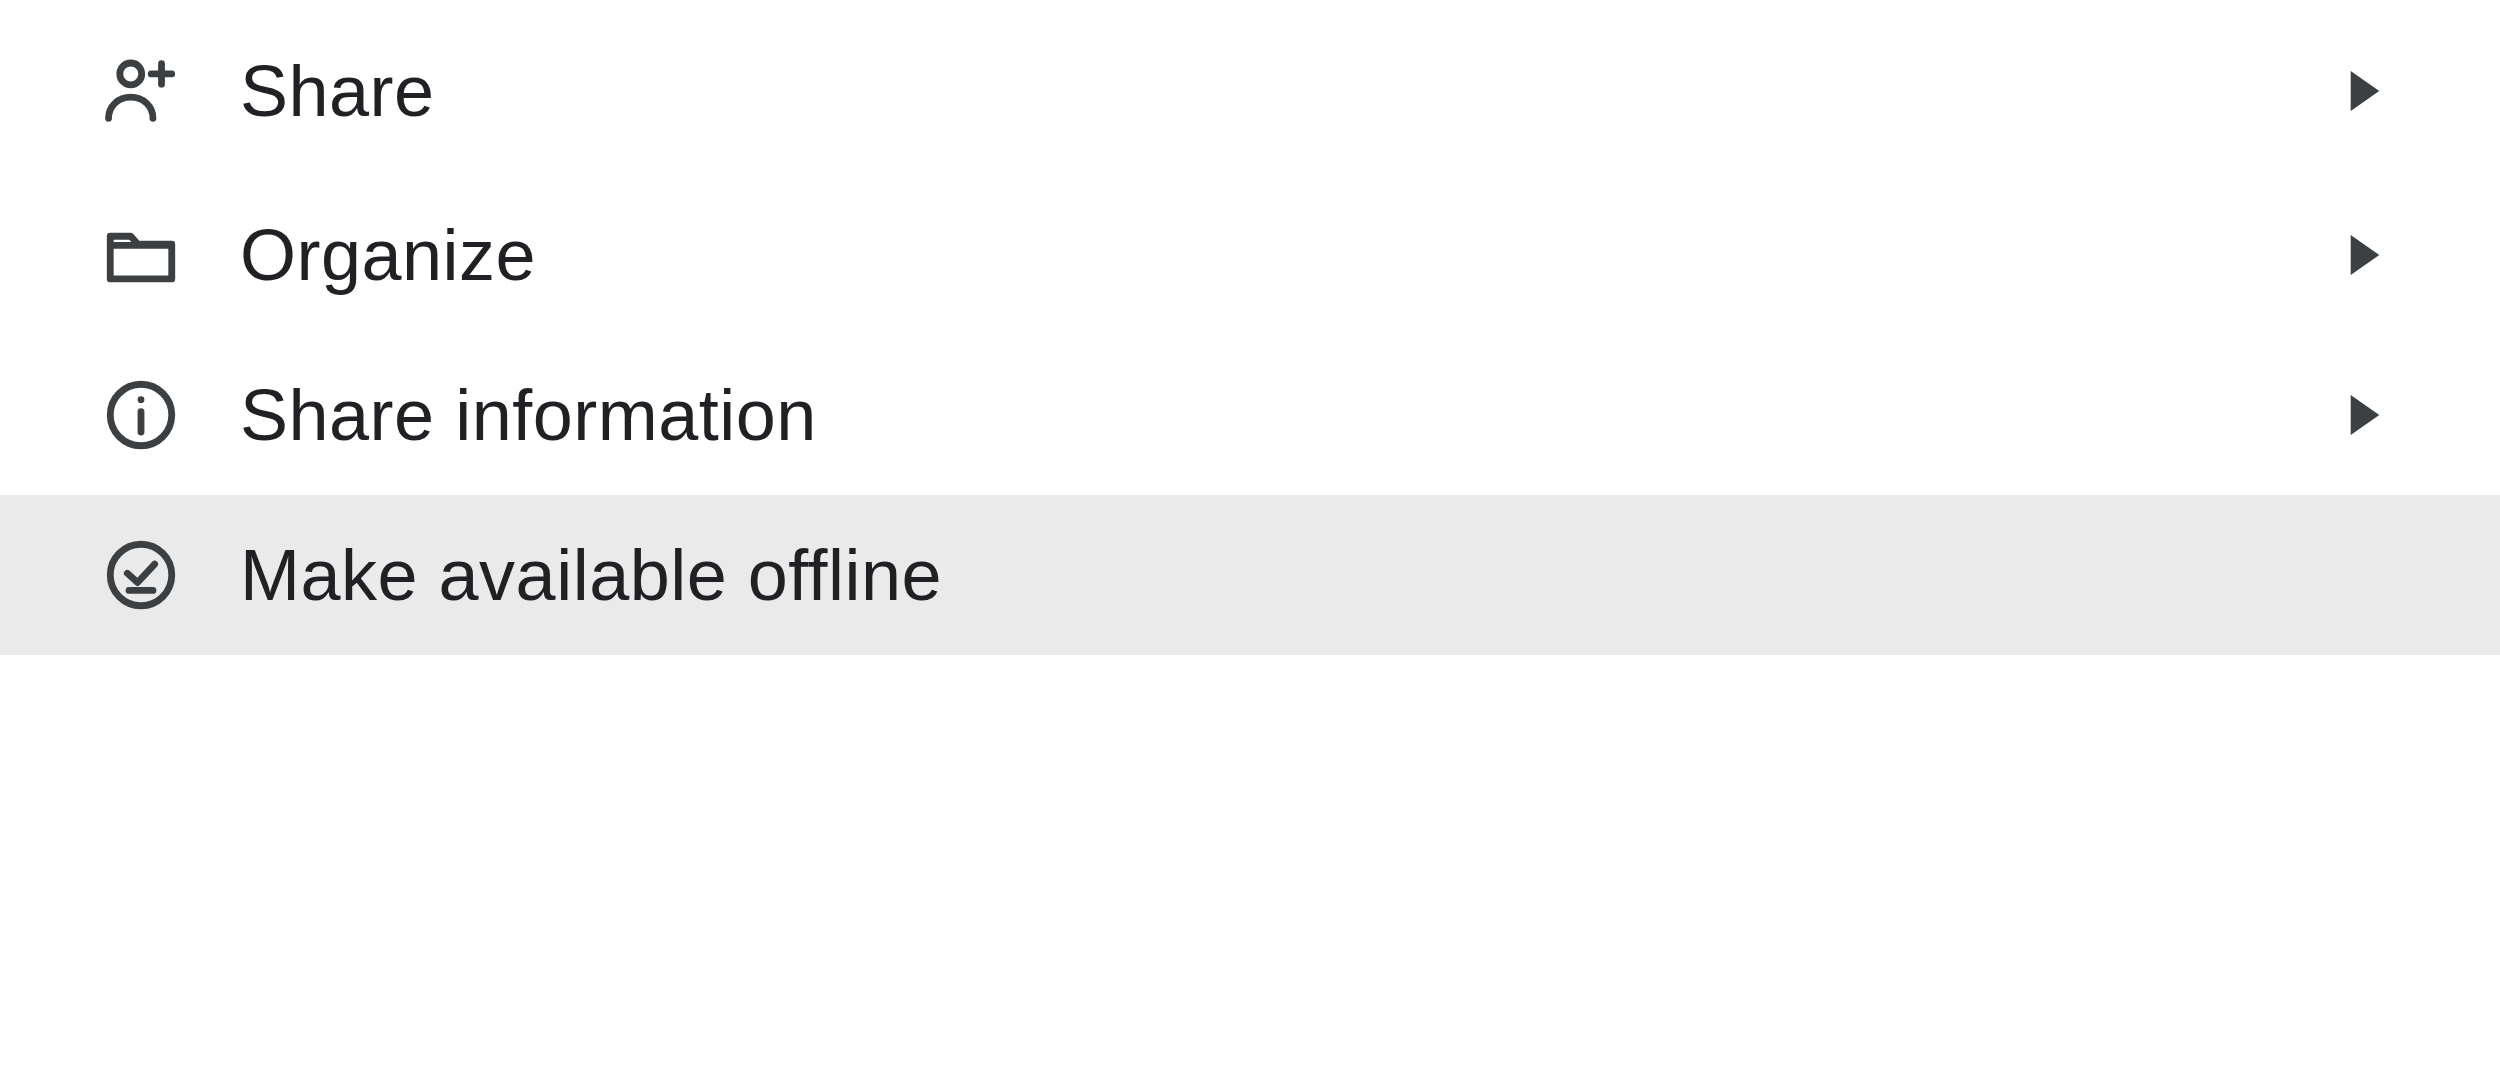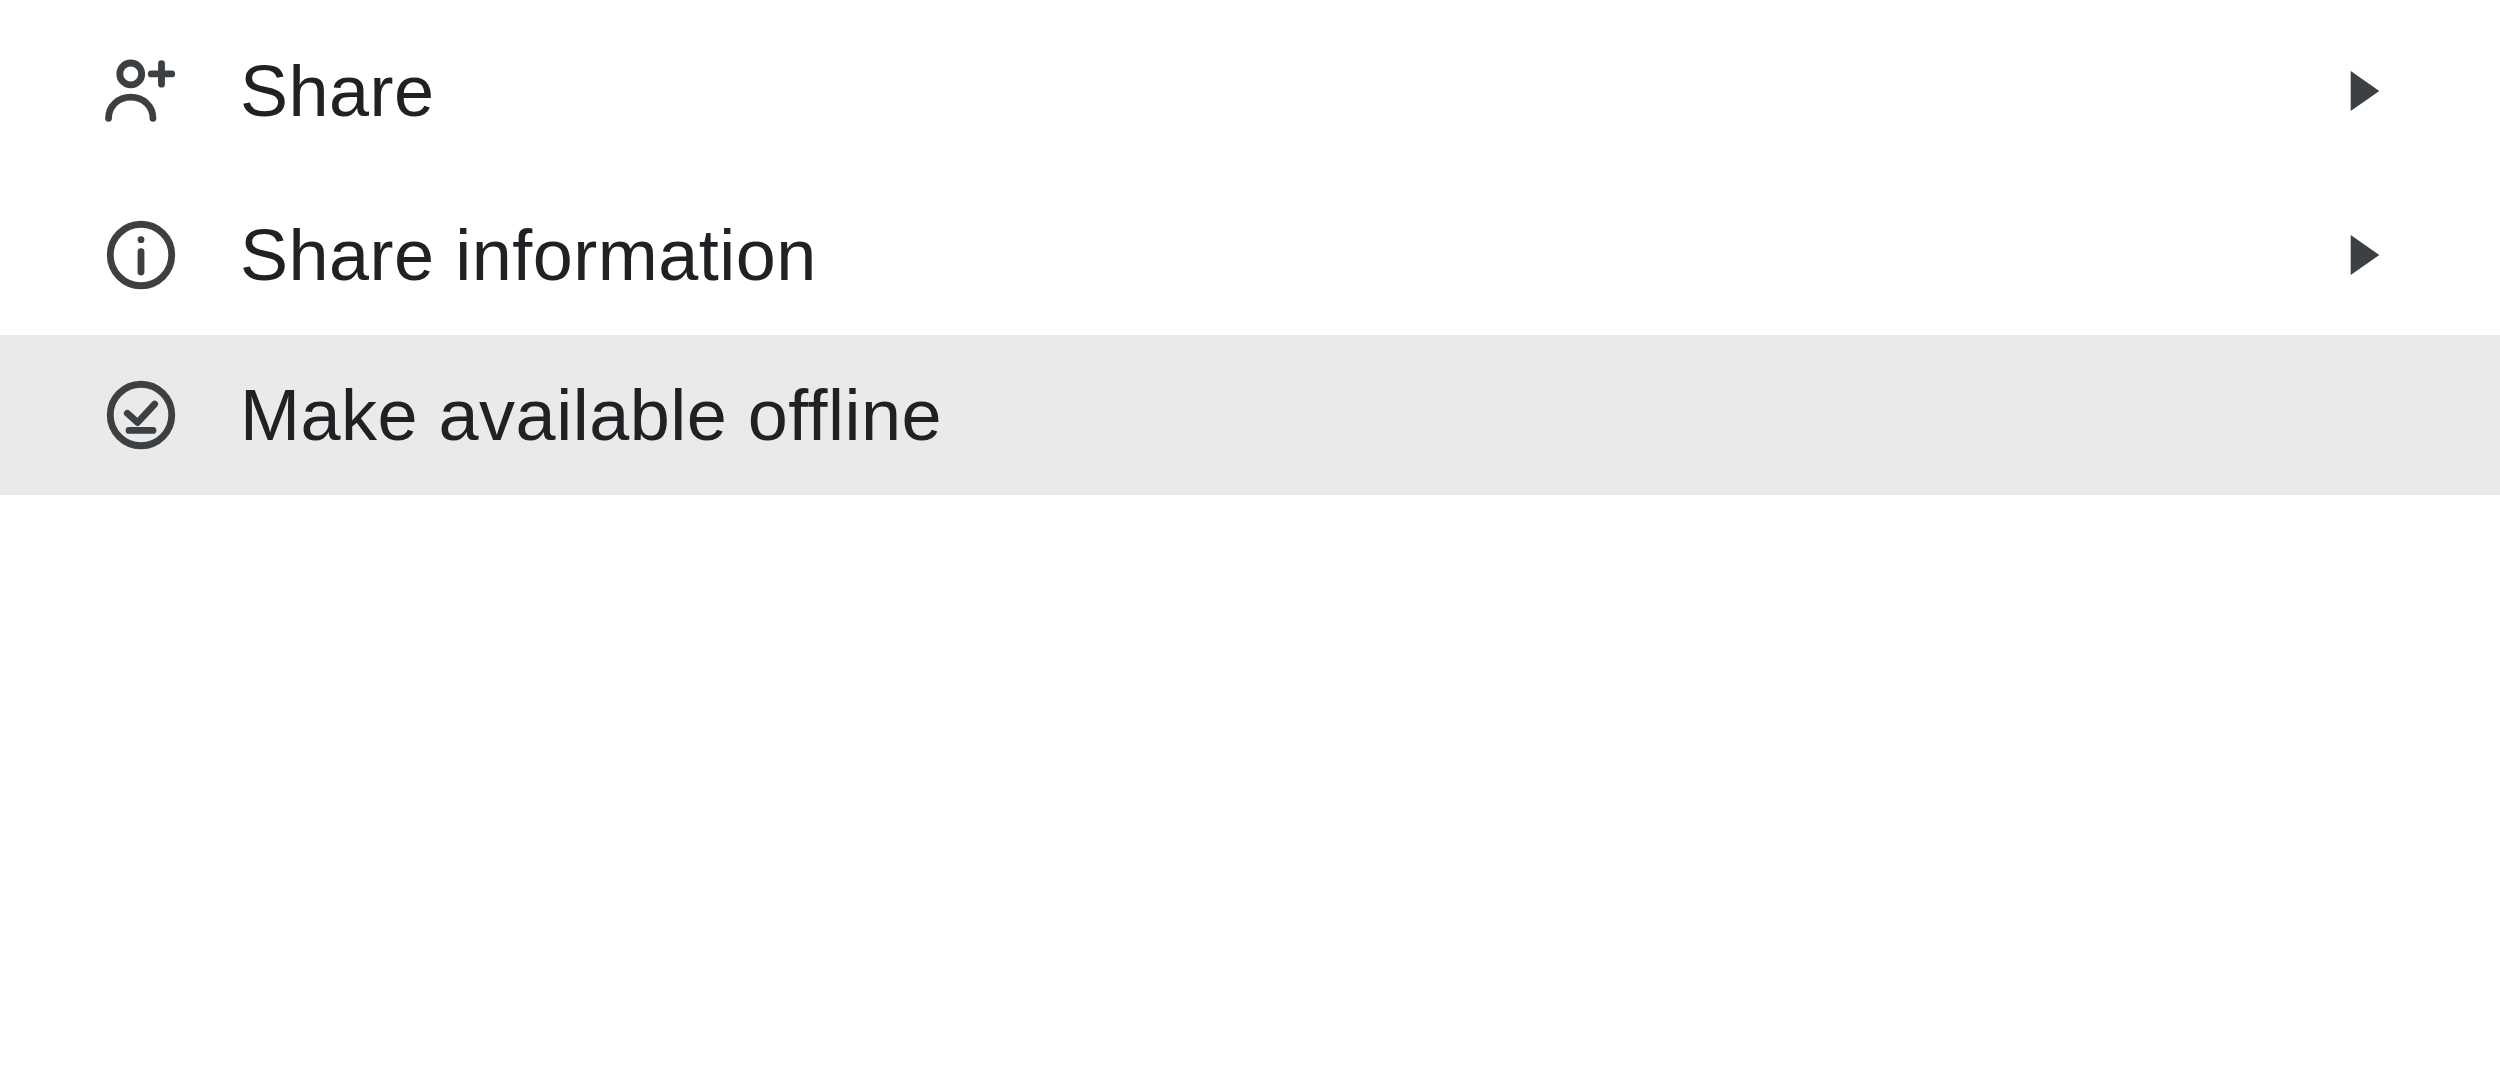--- a/index.html
+++ b/index.html
@@ -75,20 +75,34 @@
       </svg>
     </span>
     <span class="menu-label">Share</span>
     <span class="menu-arrow">
       <svg viewBox="0 0 10 14">
           <polygon points="0,0 10,7 0,14"></polygon>
         </svg>
     </span>
   </div>
 
+  <div class="menu-item">
+    <span class="menu-icon">
+      <svg viewBox="0 0 24 24" stroke-width="2" stroke-linejoin="round">
+        <path d="M3 6.5h6l2 2.3h10V19H3V6.5z"></path>
+        <line x1="3" y1="9.2" x2="21" y2="9.2"></line>
+      </svg>
+    </span>
+    <span class="menu-label">Organize</span>
+    <span class="menu-arrow">
+      <svg viewBox="0 0 10 14">
+          <polygon points="0,0 10,7 0,14"></polygon>
+        </svg>
+    </span>
+  </div>
 
   <div class="menu-item">
     <span class="menu-icon">
       <svg viewBox="0 0 24 24" stroke-width="2" stroke-linecap="round">
         <circle cx="12" cy="12" r="9"></circle>
         <line x1="12" y1="7.5" x2="12" y2="7.51"></line>
         <line x1="12" y1="11" x2="12" y2="17"></line>
       </svg>
     </span>
     <span class="menu-label">Share information</span>

